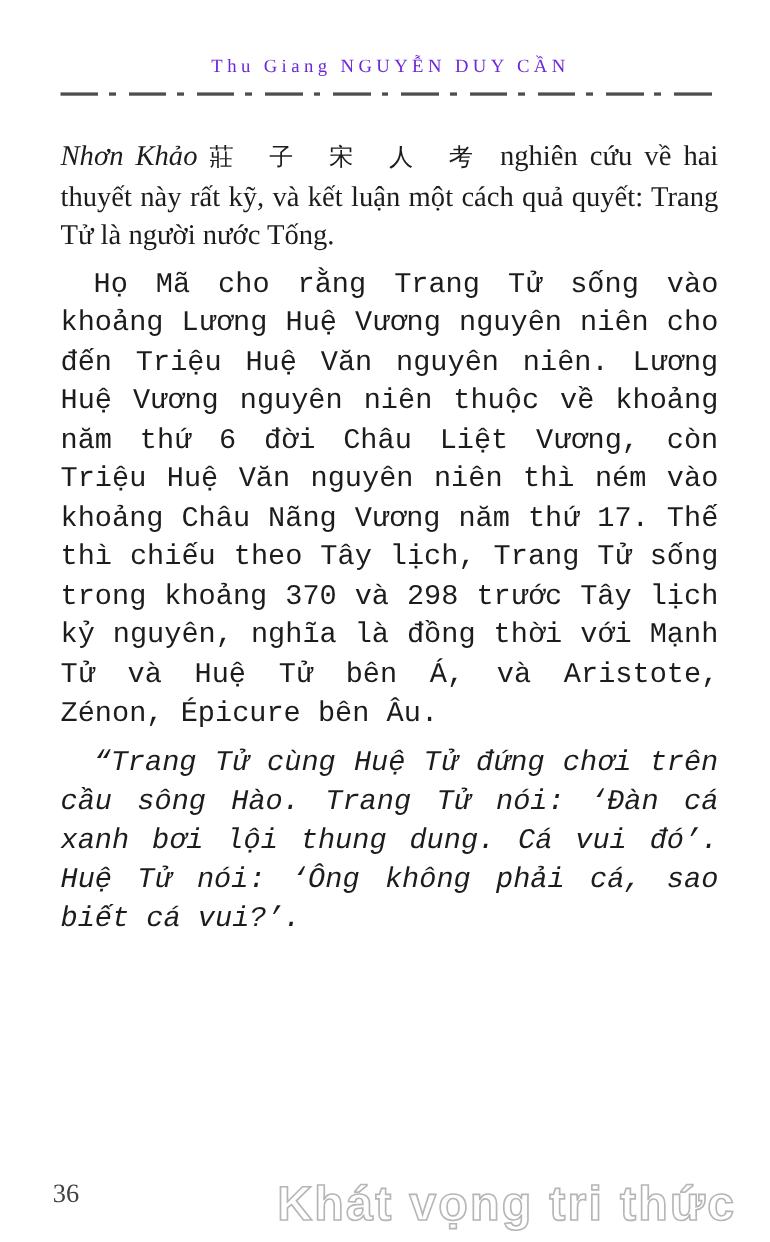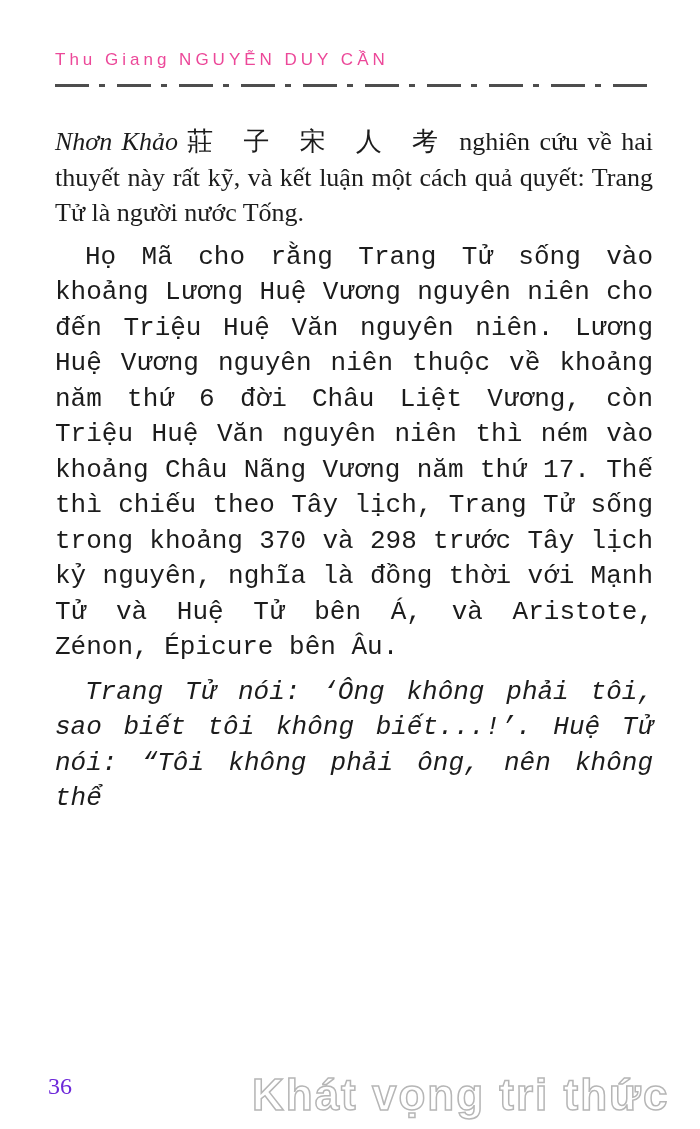--- a/index.html
+++ b/index.html
@@ -15,26 +15,26 @@
     overflow: hidden;
     font-family: "Liberation Serif", serif;
     color: #1c1c1c;
   }
   
   .running-head {
     position: absolute;
     top: 50px;
     left: 55px;
     right: 45px;
-    text-align: left;
-    font-family: Liberation Sans, sans-serif;
+    text-align: center;
+    font-family: Liberation Serif, serif;
     font-size: 17px;
     font-weight: 500;
     letter-spacing: 4px;
-    color: #ec4899;
+    color: #6d28d9;
     white-space: nowrap;
   }
   .header-rule {
     position: absolute;
     top: 84px;
     left: 55px;
     right: 45px;
     height: 3px;
     background: repeating-linear-gradient(
       to right,
@@ -61,29 +61,29 @@
   .para-indent {
     text-indent: 30px;
     font-family: Liberation Mono, monospace;
   }
   .italic {
     font-style: italic;
   }
   .cjk {
     font-style: normal;
     letter-spacing: 9px;
-    font-size: 26px;
+    font-size: 22px;
   }
   
   .page-number {
     position: absolute;
     left: 48px;
     top: 1073px;
     font-size: 24px;
-    color: #6d28d9;
+    color: #404040;
   }
   
   .watermark-main {
     position: absolute;
     left: 138px;
     top: 993px;
     font-family: "Liberation Sans", sans-serif;
     font-size: 103px;
     font-weight: 400;
     letter-spacing: 2px;
@@ -122,22 +122,22 @@
     <p>
       <span class="italic">Nhơn Khảo</span>
       <span class="cjk">莊 子 宋 人 考</span>
       <span> nghiên cứu về hai thuyết này rất kỹ, và kết luận một cách quả quyết: Trang Tử là người nước Tống.</span>
     </p>
 
     <p class="para-indent">Họ Mã cho rằng Trang Tử sống vào khoảng Lương Huệ Vương nguyên niên cho đến Triệu Huệ Văn nguyên niên. Lương Huệ Vương nguyên niên thuộc về khoảng năm thứ 6 đời Châu Liệt Vương, còn Triệu Huệ Văn nguyên niên thì ném vào khoảng Châu Nãng Vương năm thứ 17. Thế thì chiếu theo Tây lịch, Trang Tử sống trong khoảng 370 và 298 trước Tây lịch kỷ nguyên, nghĩa là đồng thời với Mạnh Tử và Huệ Tử bên Á, và Aristote, Zénon, Épicure bên Âu.</p>
 
 
 
+    <p class="para-indent italic">“Trang Tử cùng Huệ Tử đứng chơi trên cầu sông Hào. Trang Tử nói: ‘Đàn cá xanh bơi lội thung dung. Cá vui đó’. Huệ Tử nói: ‘Ông không phải cá, sao biết cá vui?’.</p>
 
-    <p class="para-indent italic">Trang Tử nói: ‘Ông không phải tôi, sao biết tôi không biết...!’. Huệ Tử nói: “Tôi không phải ông, nên không thể</p>
 
   </div>
 
   <div class="page-number">36</div>
 
 
   <div class="watermark-sub">Khát vọng tri thức</div>
 
 </div>
 

